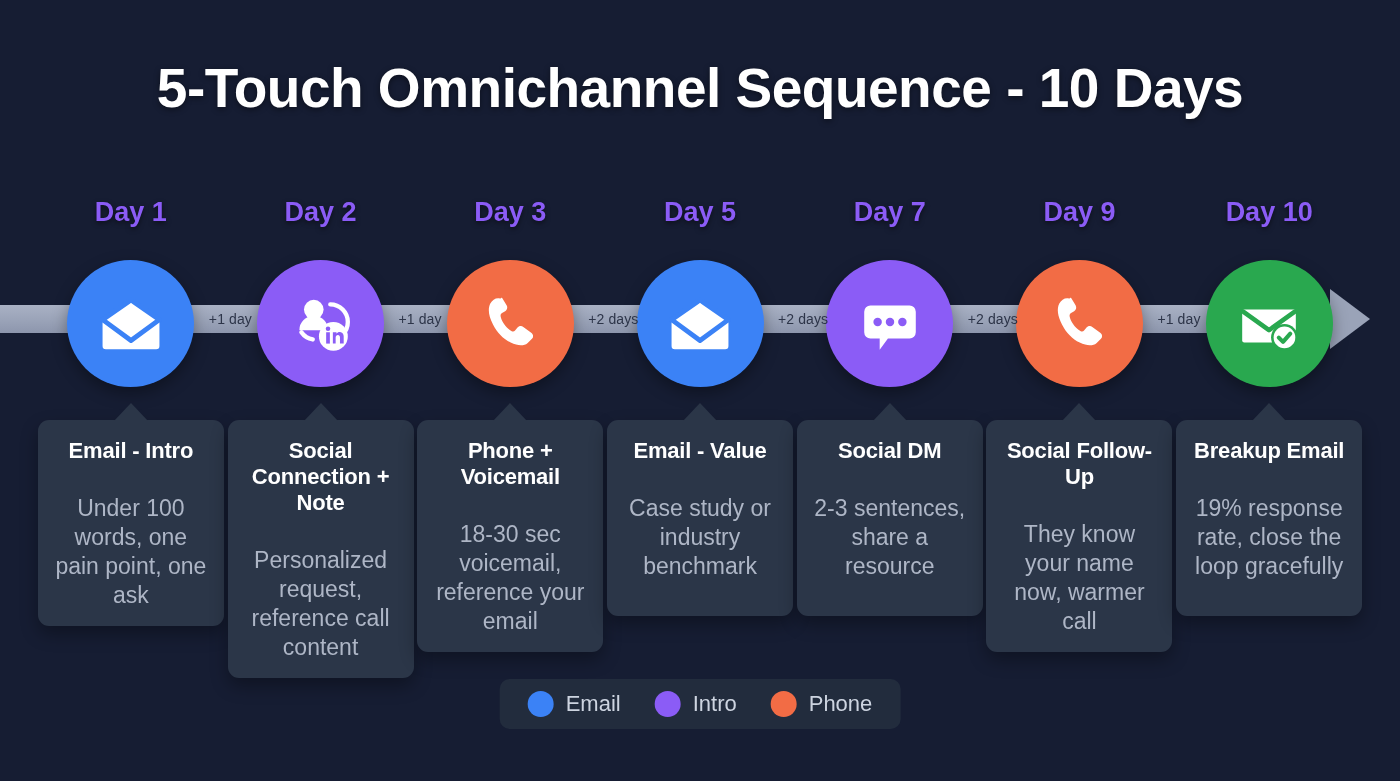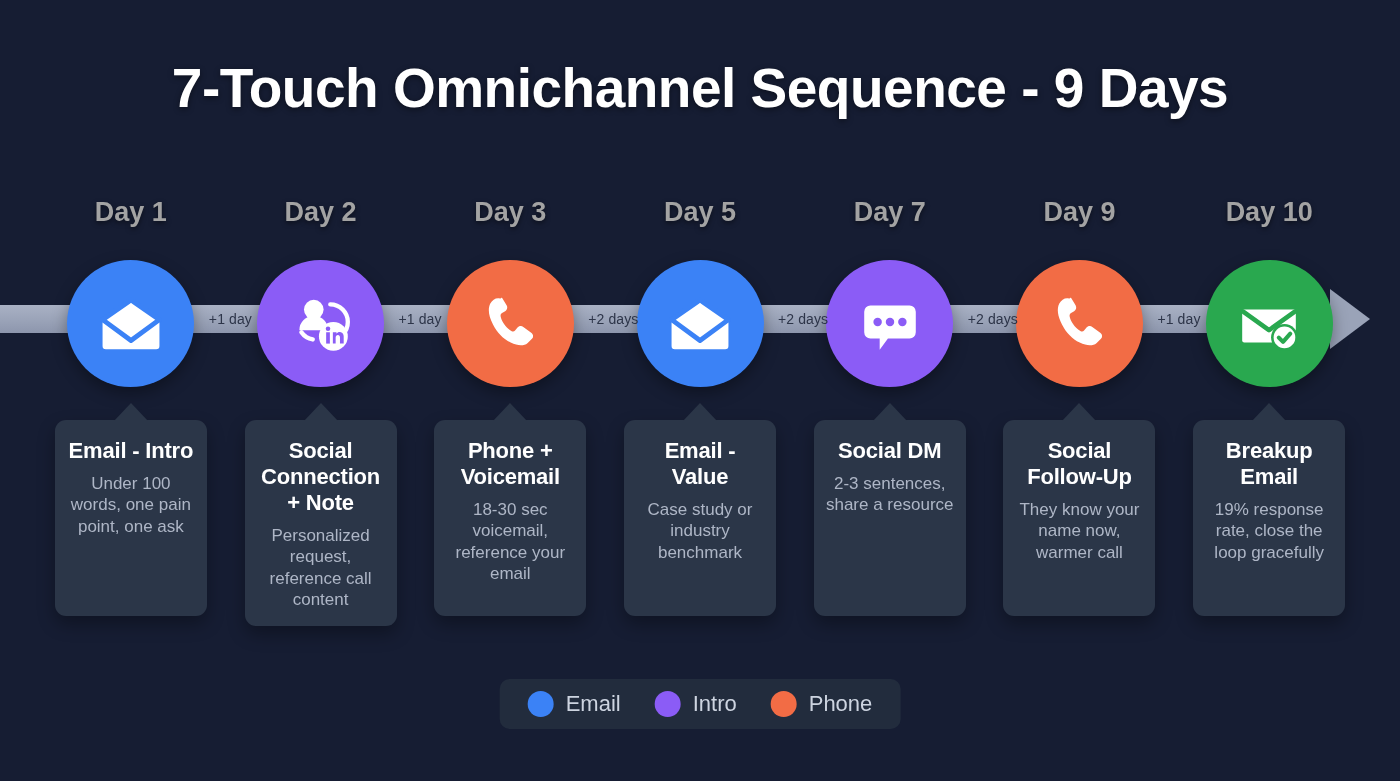--- a/index.html
+++ b/index.html
@@ -69,21 +69,21 @@
     flex: 1 1 0;
     position: relative;
     display: flex;
     flex-direction: column;
     align-items: center;
   }
 
   .day-label {
     font-size: 27px;
     font-weight: bold;
-    color: #a3a3a3;
+    color: #8b5cf6;
     height: 36px;
     line-height: 32px;
     text-shadow: 0 2px 5px rgba(0,0,0,0.5);
   }
 
   .node {
     margin-top: 28px;
     width: 127px;
     height: 127px;
     border-radius: 50%;
@@ -123,38 +123,38 @@
     top: -17px;
     left: 50%;
     transform: translateX(-50%);
     width: 0; height: 0;
     border-left: 17px solid transparent;
     border-right: 17px solid transparent;
     border-bottom: 18px solid #2b3648;
   }
   .card {
     position: relative;
-    width: 152px;
+    width: 186px;
     min-height: 196px;
     background: #2b3648;
     border-radius: 11px;
     padding: 18px 12px 16px;
     text-align: center;
     box-shadow: 0 8px 18px rgba(0,0,0,0.32);
   }
   .card-title {
     font-size: 22px;
     font-weight: bold;
     color: #ffffff;
     line-height: 1.18;
     letter-spacing: -0.2px;
   }
   .card-desc {
-    margin-top: 9px;
-    font-size: 17px;
+    margin-top: 30px;
+    font-size: 23px;
     color: #aeb6c6;
     line-height: 1.26;
   }
 
   
   .legend {
     position: absolute;
     left: 50%;
     transform: translateX(-50%);
     top: 679px;
@@ -177,21 +177,21 @@
     border-radius: 50%;
   }
   .legend-label {
     font-size: 22px;
     color: #cdd4e0;
   }
 </style>
 </head>
 <body>
 
-<h1 class="page-title">7-Touch Omnichannel Sequence - 9 Days</h1>
+<h1 class="page-title">5-Touch Omnichannel Sequence - 10 Days</h1>
 
 <div class="timeline">
   <div class="rail"></div>
   <div class="rail-arrow"></div>
   <div class="cols" id="cols">
       <div class="col">
         <div class="day-label">Day 1</div>
         <div class="node" style="background: rgb(59, 130, 246);">
           <span style="display: block;">
             <svg viewBox="0 0 64 64" width="70" height="70">

